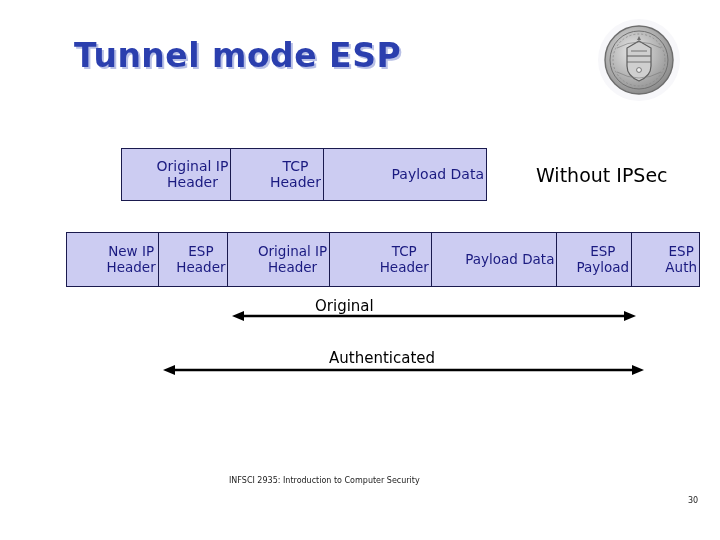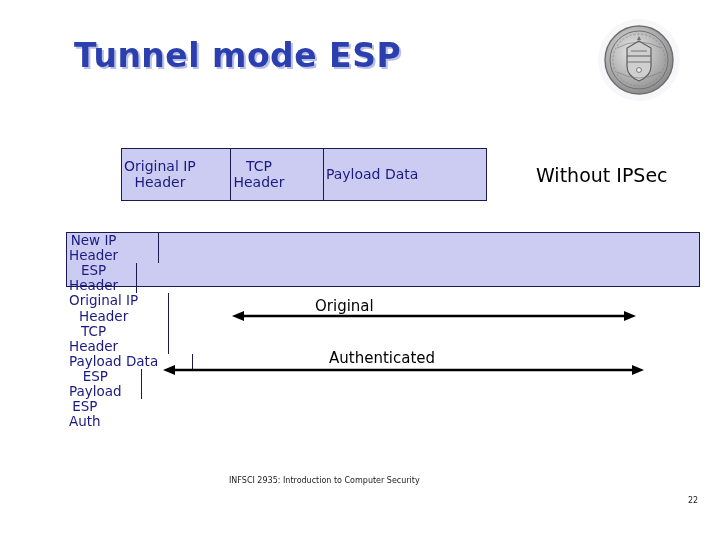--- a/index.html
+++ b/index.html
@@ -51,26 +51,25 @@
     left: 121px;
     top: 148px;
     width: 366px;
     height: 53px;
   }
   #row-with-ipsec {
     left: 66px;
     top: 232px;
     width: 634px;
     height: 55px;
-    flex-direction: column;
   }
   .packet-cell {
     display: flex;
     align-items: center;
-    justify-content: flex-start;
+    justify-content: flex-end;
     text-align: center;
     box-sizing: border-box;
     border-right: 1.6px solid #1a1a4e;
     color: #1a1a80;
     font-family: "DejaVu Sans", "Liberation Sans", sans-serif;
     font-size: 14px;
     line-height: 1.12;
     padding: 0 2px;
   }
   .packet-cell:last-child {
@@ -236,13 +235,13 @@
 <div class="span-marker" id="authenticated-arrow">
   <svg width="481" height="14" viewBox="0 0 481 14" aria-hidden="true">
     <line x1="8" y1="7" x2="473" y2="7" stroke="#000000" stroke-width="2.4"></line>
     <polygon points="0,7 12,2 12,12" fill="#000000"></polygon>
     <polygon points="481,7 469,2 469,12" fill="#000000"></polygon>
   </svg>
 </div>
 
 <div id="footer-text">INFSCI 2935: Introduction to Computer Security</div>
 
-<div id="footer-page-number">22</div>
+<div id="footer-page-number">30</div>
 
 </body></html>

